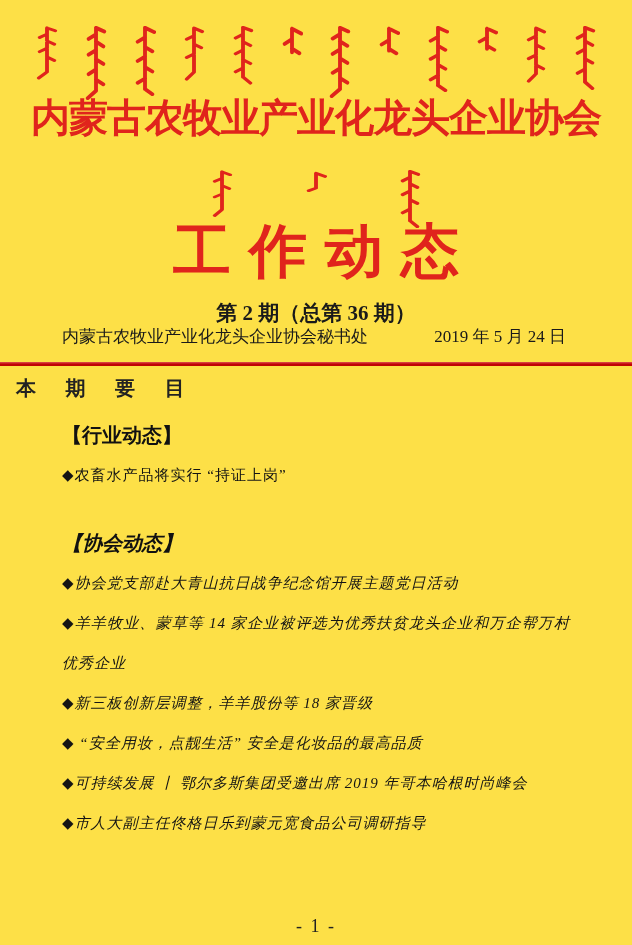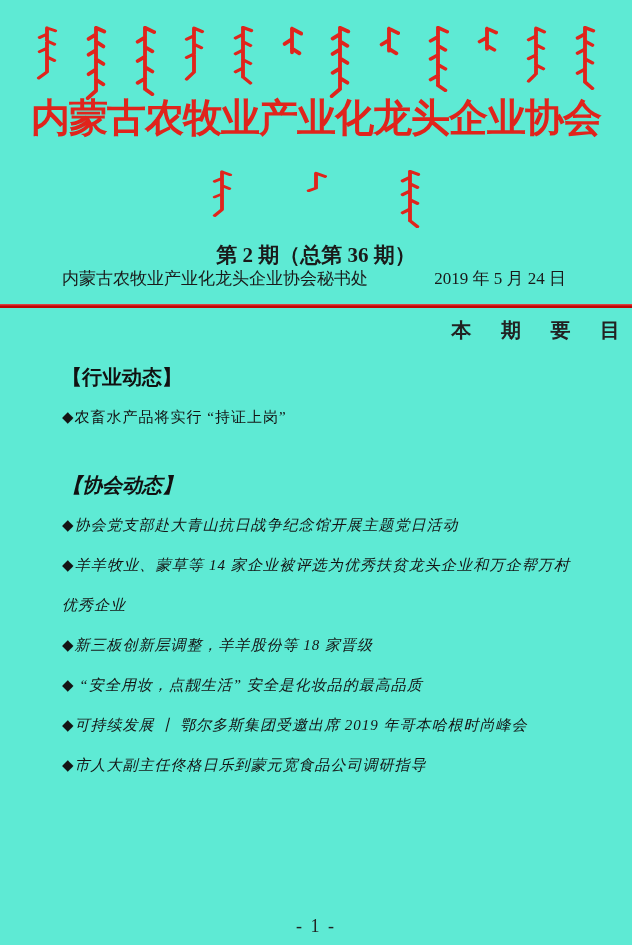--- a/index.html
+++ b/index.html
@@ -6,21 +6,21 @@
     --red:#e0241c;
     --rule-red:#c00404;
     --ink:#1a1a1a;
   }
   *{margin:0;padding:0;box-sizing:border-box;}
   html,body{background:#888;}
   body{display:flex;justify-content:center;}
   .page{
     position:relative;
     width:632px;height:945px;
-    background:#5eead4;
+    background:#fde047;
     font-family:"Liberation Serif","DejaVu Serif",serif;
     color:var(--ink);
     overflow:hidden;
   }
   
   .mong-row{display:flex;align-items:flex-start;}
   .mong-row1{margin:26px 36px 0;justify-content:space-between;height:74px;}
   .mong-row2{margin-top:26px;justify-content:center;gap:72px;height:56px;}
   .mg{width:22px;display:block;}
   .mg path{stroke:var(--red);stroke-width:4.2;fill:none;stroke-linecap:round;stroke-linejoin:round;}
@@ -62,27 +62,27 @@
   }
   .red-rule{
     margin-top:15px;
     height:4px;
     width:100%;
     background:linear-gradient(#e05050,var(--rule-red) 55%,var(--rule-red));
   }
   
   .contents-title{
     margin-top:9px;
-    text-align:right;
+    text-align:left;
     font-family:"Liberation Sans","DejaVu Sans",sans-serif;
     font-size:20px;
     line-height:26px;
     font-weight:600;
     letter-spacing:12px;
-    padding-left:4px;
+    padding-left:16px;
     color:#222;
   }
   .toc{padding:0 62px;}
   .section{margin-top:14px;}
   .section + .section{margin-top:28px;font-style:italic;}
   .sec-heading{
     font-family:"Liberation Sans","DejaVu Sans",sans-serif;
     font-weight:700;
     font-size:20px;
     line-height:40px;
@@ -156,20 +156,21 @@
         <path d="M12 3 V66 M12 3 L21 8 M12 14 L4 19 M12 26 L20 31 M12 40 L4 45 M12 66 L4 76"></path>
       </svg>
     <svg class="mg" style="height:22px" viewBox="0 0 24 34" preserveAspectRatio="none">
         <path d="M12 5 V28 M12 5 L22 10 M12 28 L4 32"></path>
       </svg>
     <svg class="mg" style="height:58px" viewBox="0 0 24 80" preserveAspectRatio="none">
         <path d="M12 2 V70 M12 2 L21 6 M12 10 L4 15 M12 19 L20 24 M12 29 L4 34 M12 41 L20 46 M12 54 L4 59 M12 70 L20 78"></path>
       </svg>
   </div>
 
+  <h2 class="bulletin-title">工作动态</h2>
 
   <div class="issue-line">第 2 期（总第 36 期）</div>
 
   <div class="pub-line">
     <span>内蒙古农牧业产业化龙头企业协会秘书处</span>
     <span>2019 年 5 月 24 日</span>
   </div>
 
   <div class="red-rule"></div>
 

